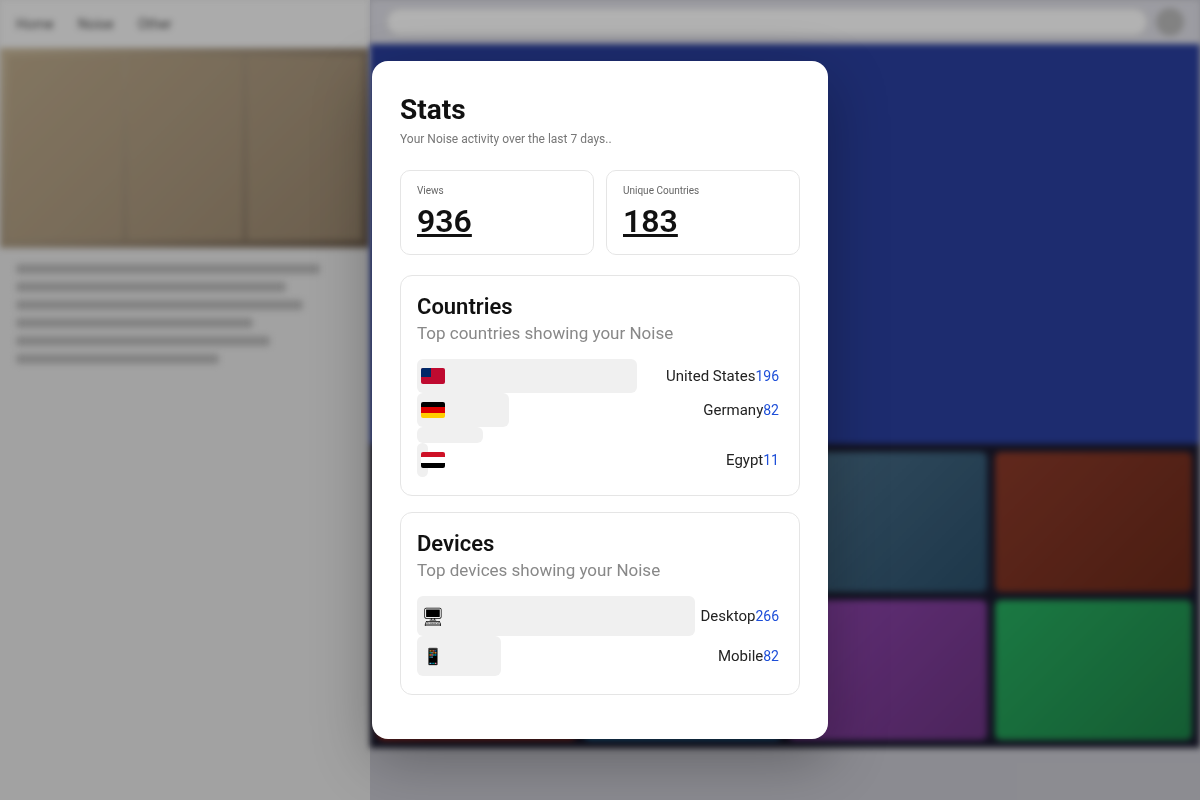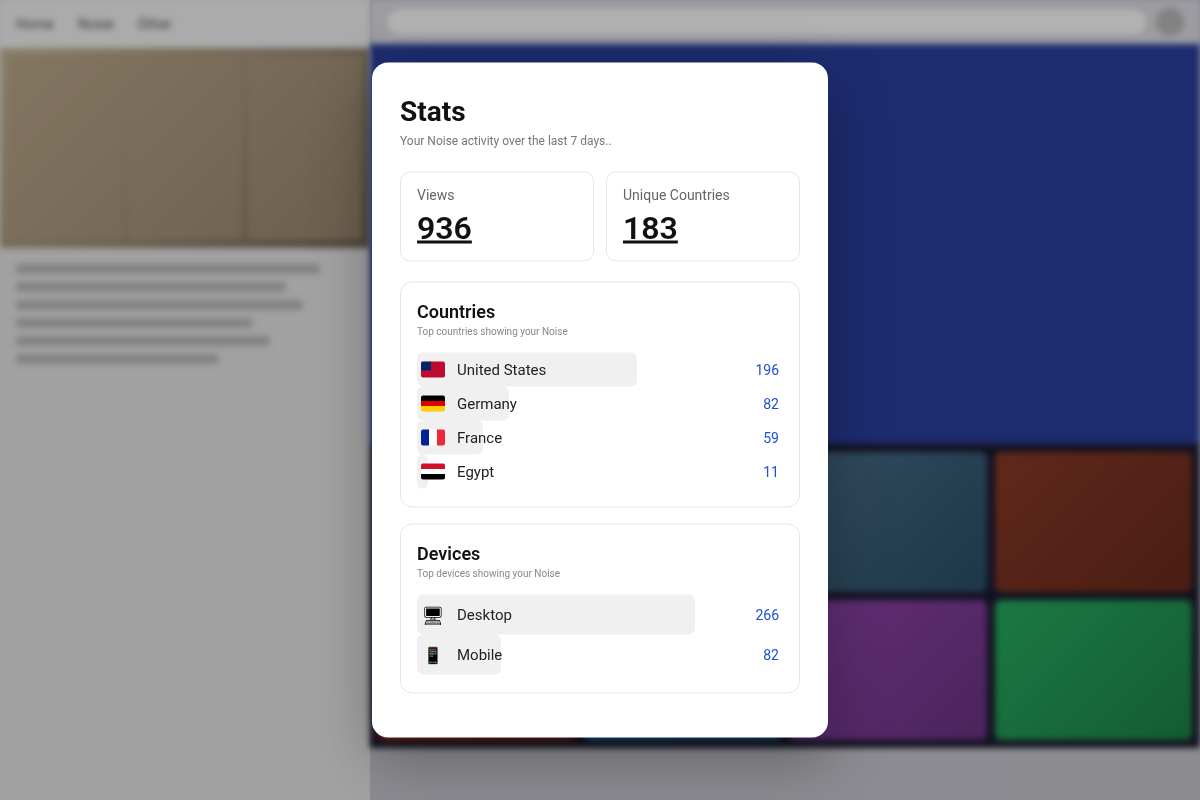--- a/index.html
+++ b/index.html
@@ -206,49 +206,49 @@
     }
 
     .stat-card {
       flex: 1;
       border: 1.5px solid #e5e5e5;
       border-radius: 10px;
       padding: 14px 16px;
     }
 
     .stat-label {
-      font-size: 14px;
+      font-size: 10px;
       color: #666;
       margin-bottom: 6px;
     }
 
     .stat-value {
       font-size: 32px;
       font-weight: 600;
       color: #111;
       text-decoration: underline;
     }
 
     
     .section-block {
       border: 1.5px solid #e5e5e5;
       border-radius: 12px;
       padding: 18px 16px;
       margin-bottom: 16px;
     }
 
     .section-title {
-      font-size: 18px;
+      font-size: 22px;
       font-weight: 600;
       color: #111;
       margin-bottom: 4px;
     }
 
     .section-subtitle {
-      font-size: 10px;
+      font-size: 17px;
       color: #888;
       margin-bottom: 16px;
     }
 
     
     .data-row {
       display: flex;
       align-items: center;
       padding: 8px 4px;
       position: relative;
@@ -263,20 +263,21 @@
       border-radius: 6px;
       z-index: 0;
     }
 
     .row-content {
       display: flex;
       align-items: center;
       width: 100%;
       position: relative;
       z-index: 1;
+      text-align: right;
     }
 
     .flag {
       width: 24px;
       height: 16px;
       border-radius: 2px;
       margin-right: 12px;
       flex-shrink: 0;
       overflow: hidden;
       position: relative;
@@ -439,25 +440,20 @@
       <div class="bar-bg bar-de"></div>
       <div class="row-content">
         <div class="flag flag-de"></div>
         <span class="row-name">Germany</span>
         <span class="row-count">82</span>
       </div>
     </div>
 
     <div class="data-row">
       <div class="bar-bg bar-fr"></div>
-      <div class="row-content">
-        <div class="flag flag-fr"></div>
-        <span class="row-name">France</span>
-        <span class="row-count">59</span>
-      </div>
     </div>
 
     <div class="data-row">
       <div class="bar-bg bar-eg"></div>
       <div class="row-content">
         <div class="flag flag-eg"></div>
         <span class="row-name">Egypt</span>
         <span class="row-count">11</span>
       </div>
     </div>

